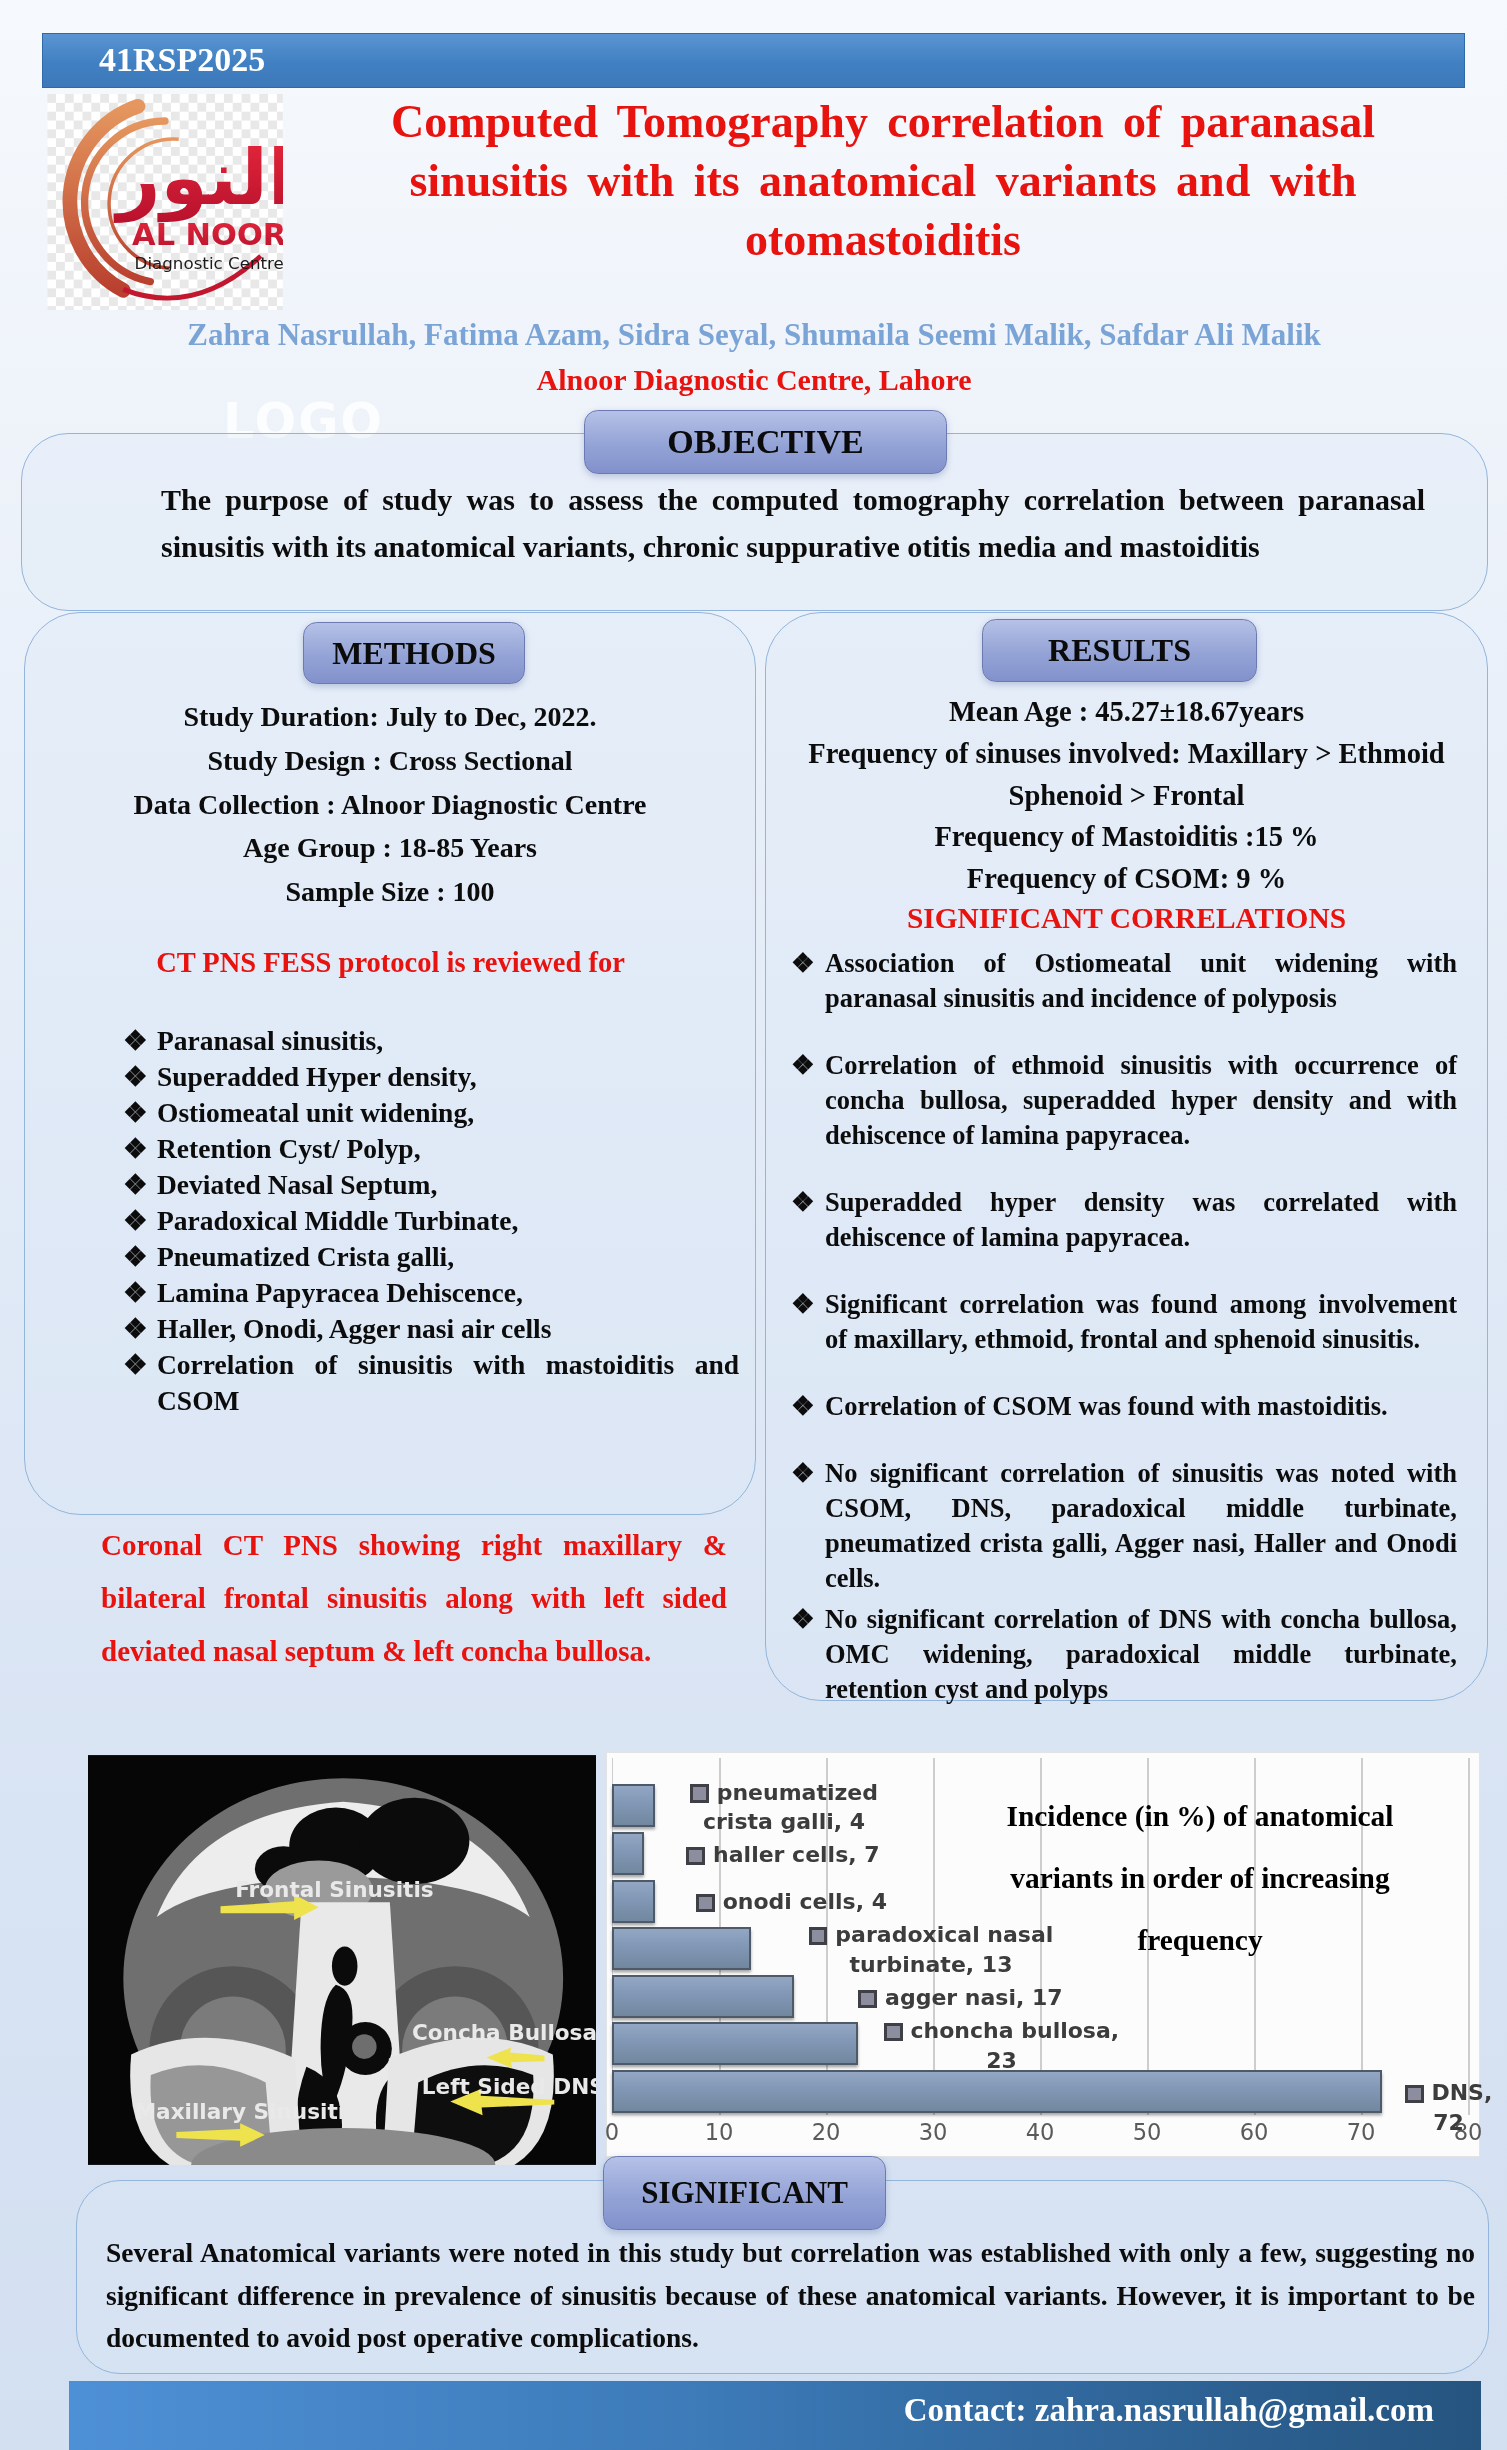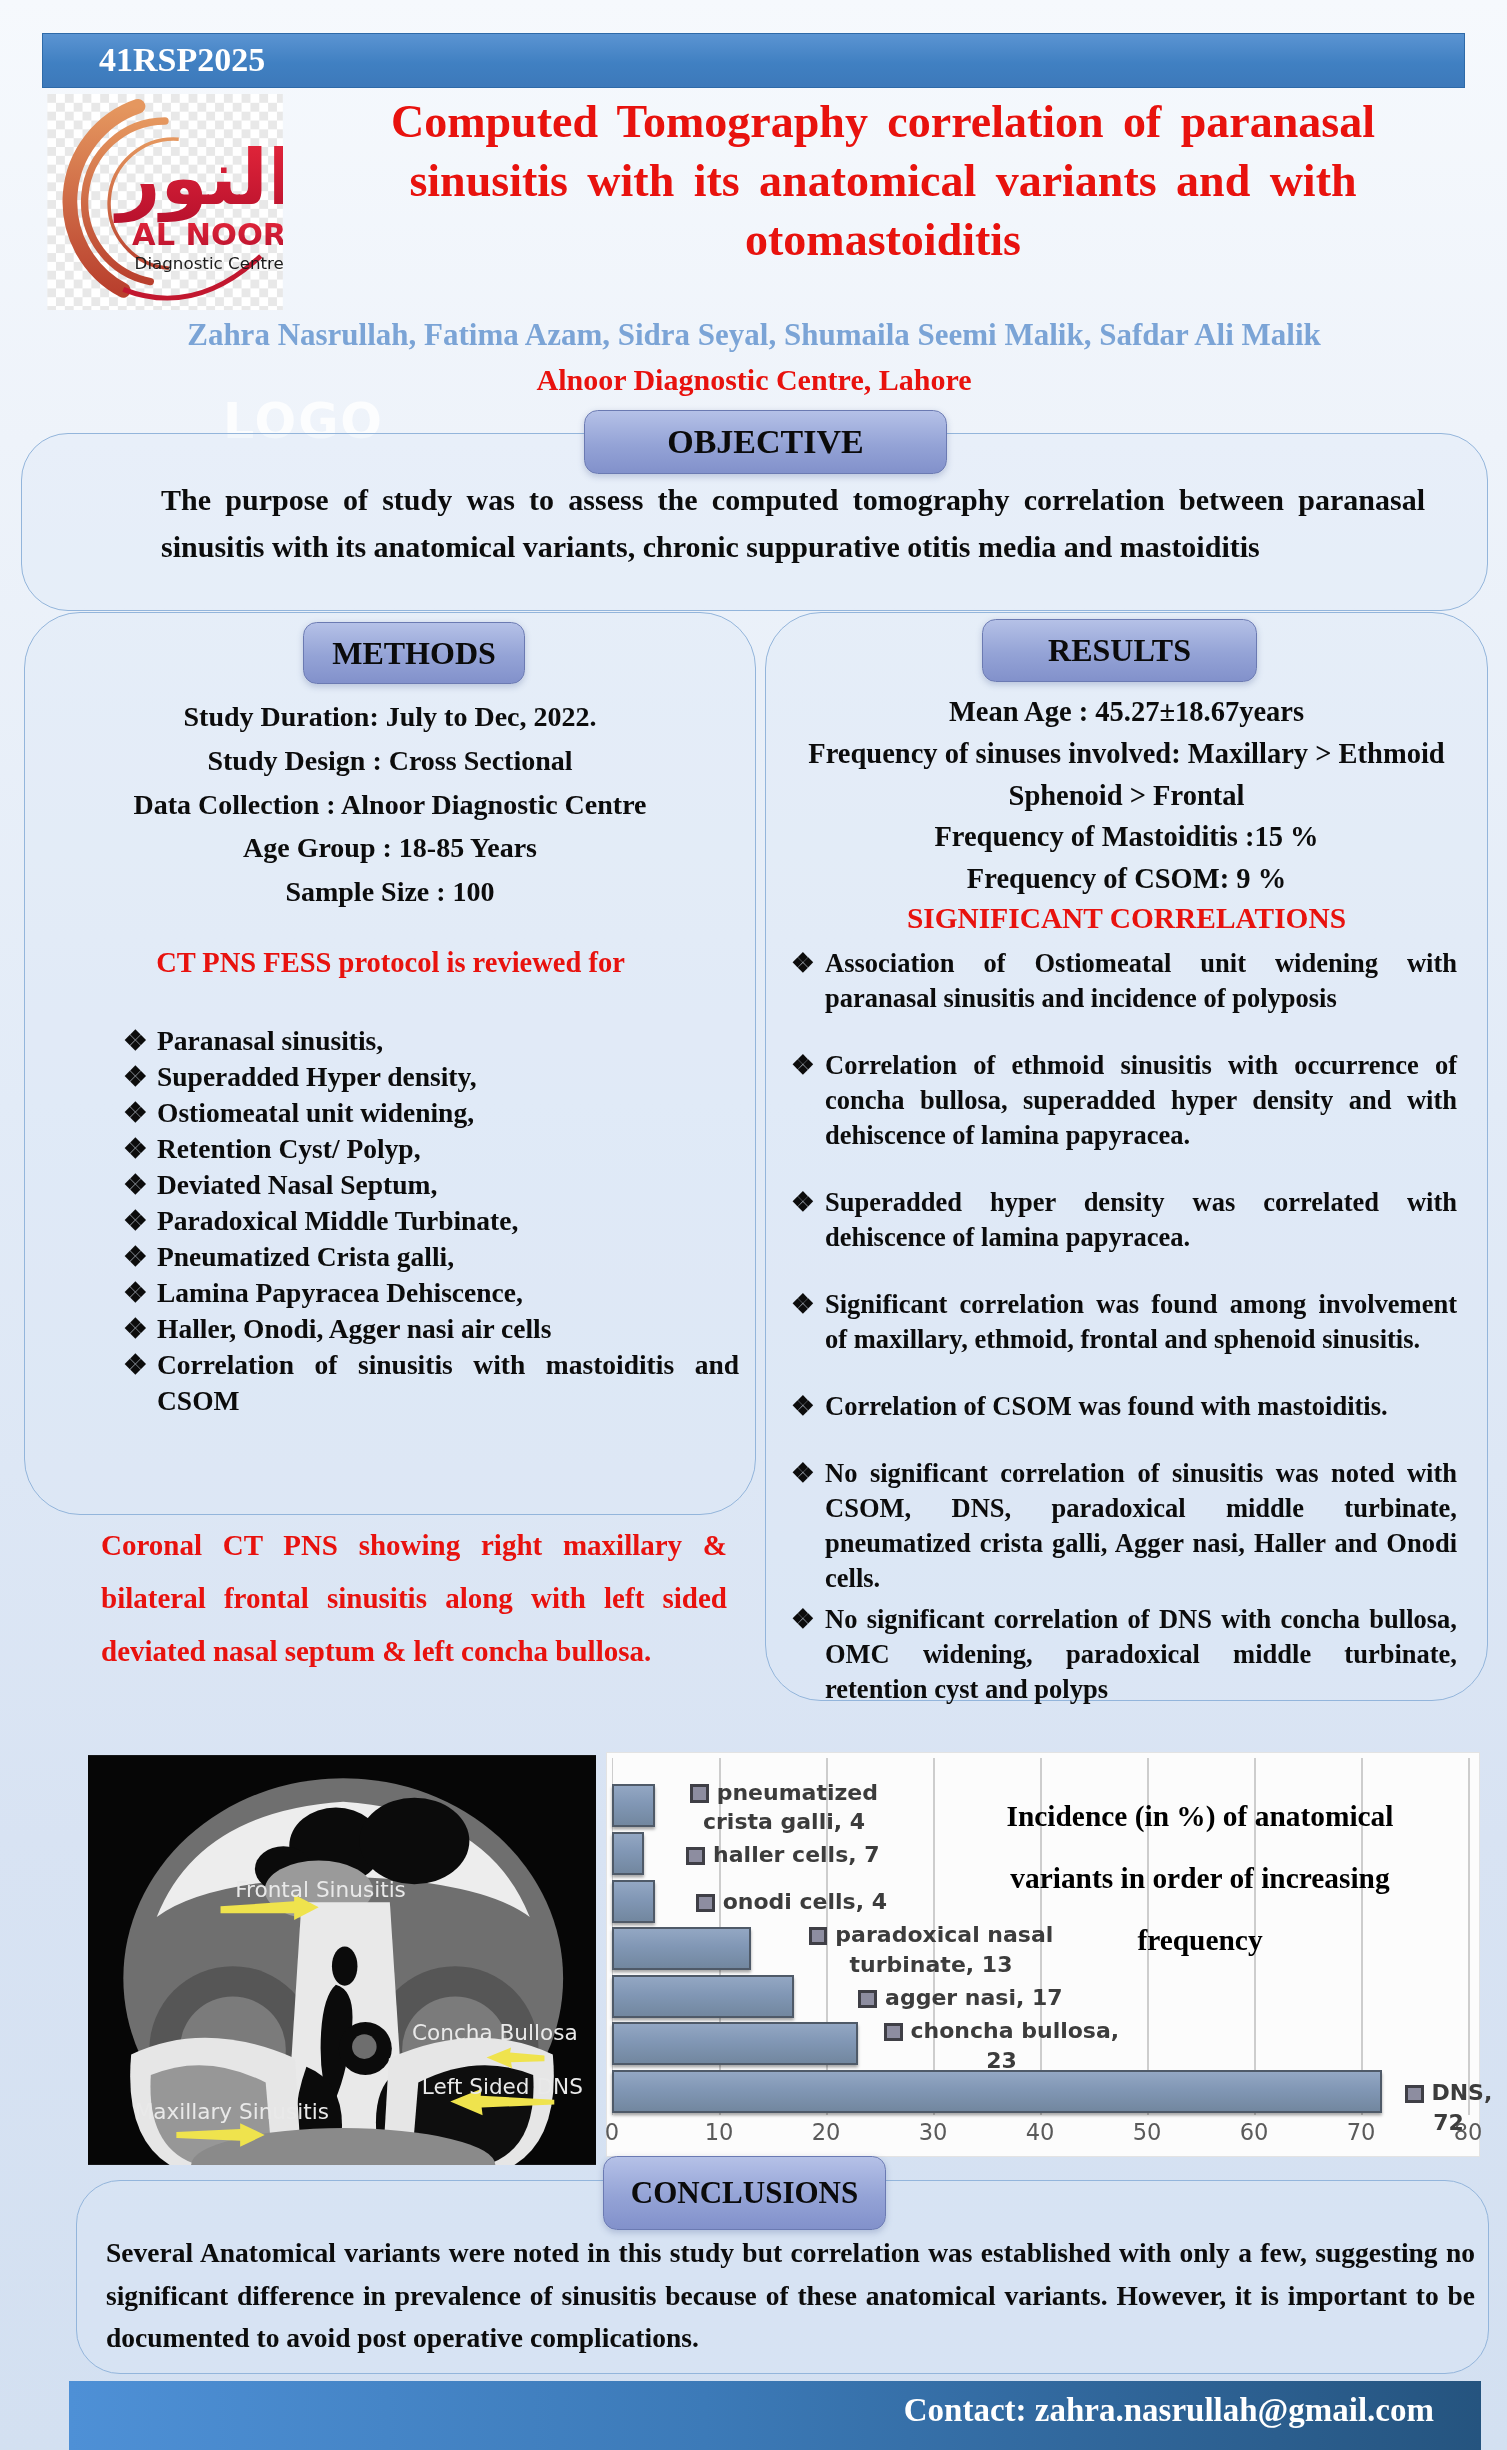--- a/index.html
+++ b/index.html
@@ -55,21 +55,21 @@
   .caption{left:101px;top:1519px;width:626px;color:#e8120e;font-weight:bold;
     font-size:29px;line-height:1.83;text-align:justify;}
   
   .r-lines{left:795px;top:696px;width:663px;text-align:center;color:#0c0c0c;}
   .r-lines div{font-size:28.5px;font-weight:600;margin-bottom:9.8px;}
   .sig{left:795px;top:902px;width:663px;font-size:29.4px;}
   .r-bullets{left:791px;top:946px;width:666px;font-size:26.5px;}
   .r-bullets li{line-height:35px;text-align:justify;margin-bottom:32px;}
   .r-bullets li.tight{margin-bottom:5.9px;font-weight:bold;}
   
-  .ctfig{left:88px;top:1755px;width:508px;height:410px;}
+  .ctfig{left:88px;top:1755px;width:508px;height:410px;font-weight:bold;}
   
   .chart{left:606px;top:1752px;width:874px;height:405px;background:#fcfcfc;
     box-shadow:0 0 0 1px #e3e3e3 inset;}
   .chart .plot{position:absolute;left:0;top:0;right:0;bottom:0;}
   .gridline{position:absolute;width:1.5px;background:#cdcdcd;top:5.9px;height:357px;}
   .tick{position:absolute;width:44px;text-align:center;top:367px;
     font-family:"DejaVu Sans",sans-serif;font-size:22.6px;color:#5a5a5a;}
   .bar{position:absolute;height:43px;background:linear-gradient(180deg,#93a7c3,#8197b5 45%,#72879f);
     border:2px solid #4f5a68;box-sizing:border-box;box-shadow:0 2.5px 2.9px rgba(0,0,0,.35);}
   .barlabel{position:absolute;font-family:"DejaVu Sans",sans-serif;font-size:22px;font-weight:600;
@@ -260,21 +260,21 @@
         <div class="barlabel" style="left: 781px; top: 326px; width: 123px;"><span class="mk"></span><span>DNS, 72</span></div>
       </div>
     <div class="chart-title">
       <div>Incidence (in %) of  anatomical</div>
       <div>variants in order of increasing</div>
       <div>frequency</div>
     </div>
   </div>
 
   <div class="abs panel conclusions"></div>
-  <div class="abs pill conclusions">CONCLUSIONS</div>
+  <div class="abs pill conclusions">SIGNIFICANT</div>
   <div class="abs conc-text">Several Anatomical variants were noted  in this study but correlation was established with only a few, suggesting no significant difference in prevalence of sinusitis because of these anatomical variants. However, it is important to be documented to avoid post operative complications.</div>
 
   <div class="abs band">
     <span>Contact: zahra.nasrullah@gmail.com</span>
   </div>
 
 </div>
 
 
 </body></html>

